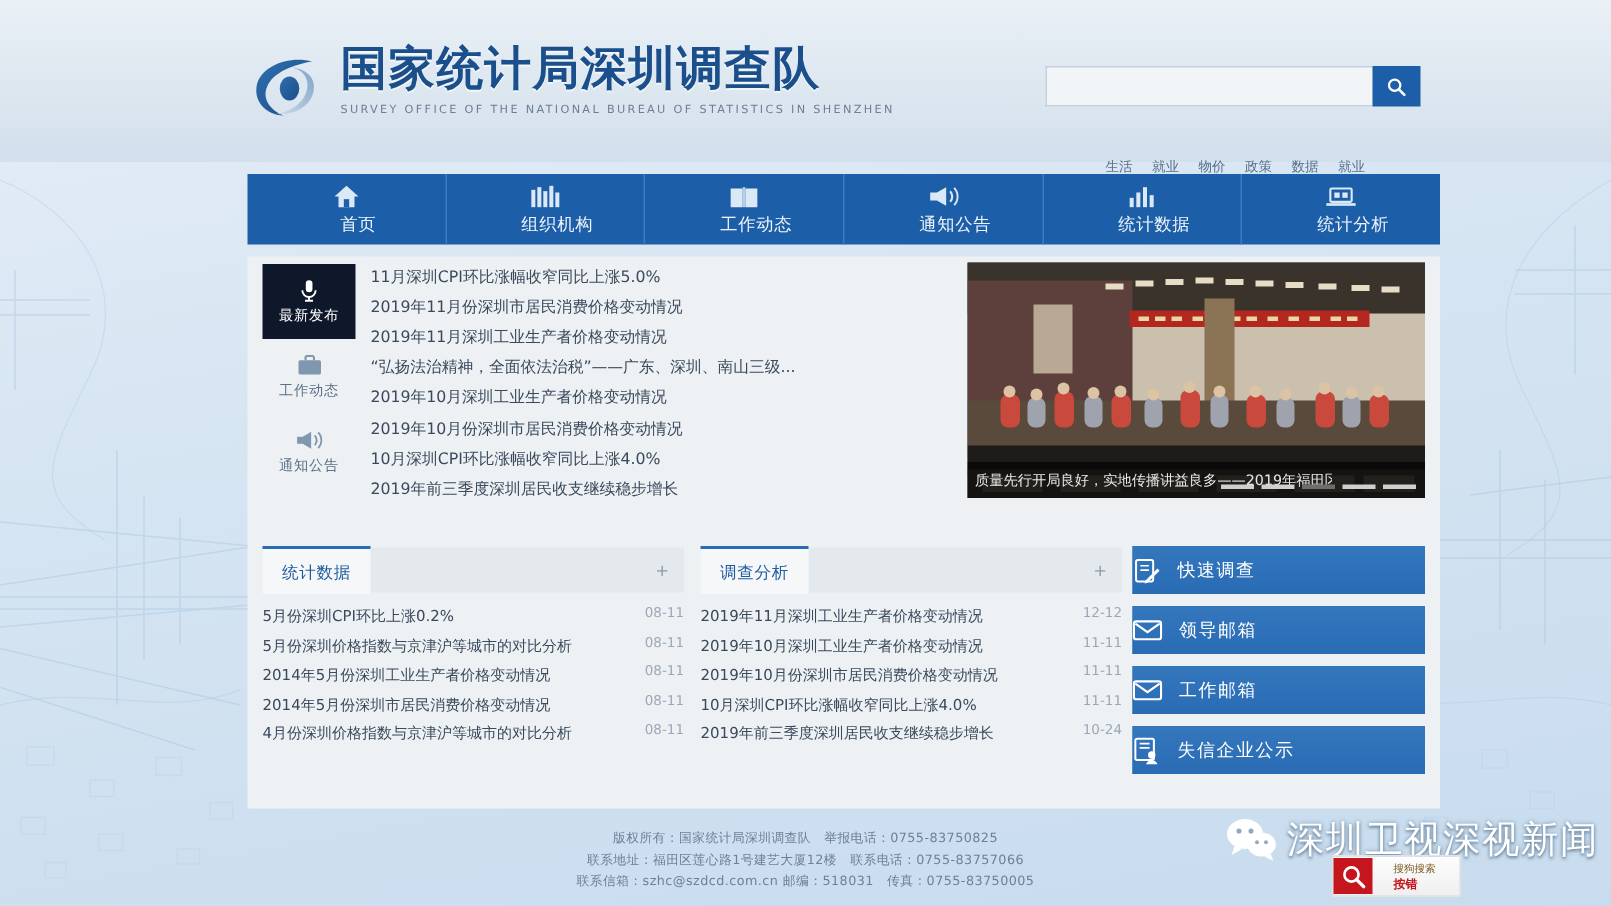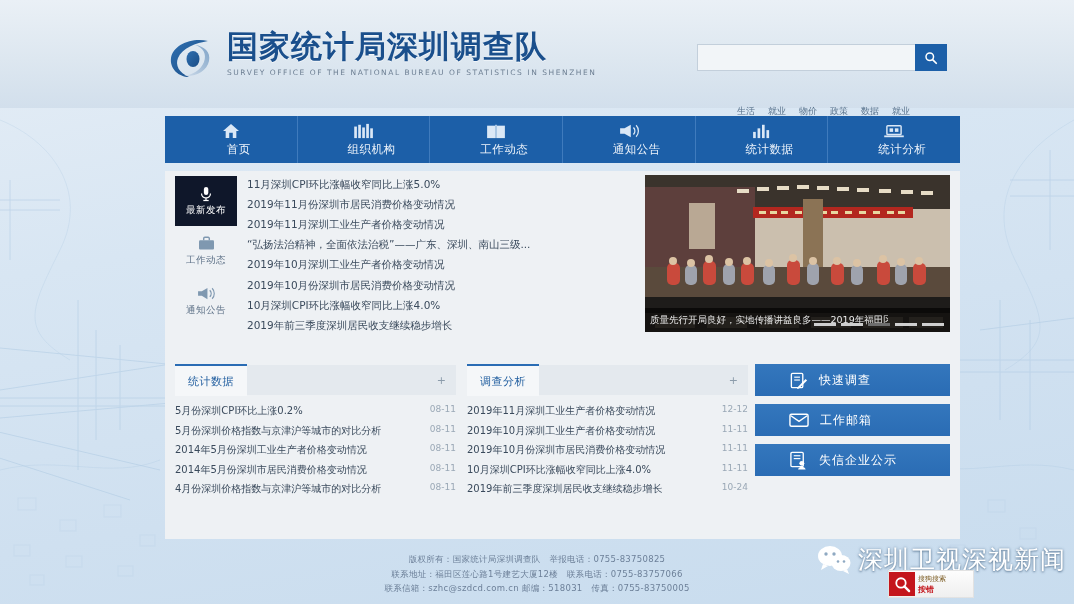--- a/index.html
+++ b/index.html
@@ -84,40 +84,40 @@
     letter-spacing:.5px;cursor:pointer;}
   .card-head .more{position:absolute;right:10px;font-size:11px;color:#8c9cab;cursor:pointer;}
   .card-body{padding-top:9px;}
   .card-row{display:flex;align-items:flex-start;height:19.6px;cursor:pointer;}
   .card-title{flex:1;font-size:10px;color:#3a4a5c;white-space:nowrap;overflow:hidden;
     text-overflow:ellipsis;}
   .card-date{font-size:9px;color:#9aa8b6;margin-left:6px;flex:0 0 auto;}
 
   #quick-buttons{position:absolute;left:590px;top:17px;width:195px;}
   .qbtn{height:32px;margin-bottom:8px;background:#2a6cb4;display:flex;align-items:center;
-    gap:11px;padding-left:34px;cursor:pointer;
+    gap:11px;cursor:pointer;
     background-image:linear-gradient(180deg,#3477bd 0%,#2a6cb4 100%);}
   .qbtn .qlabel{font-size:12px;color:#fff;letter-spacing:1px;}
   .qbtn .qico{display:flex;align-items:center;}
 
   
   #footer{position:absolute;left:0;top:548px;width:1074px;height:56px;
     text-align:center;padding-top:4px;box-sizing:border-box;}
   .foot-line{font-size:8.5px;color:#6d8099;line-height:14.5px;letter-spacing:.3px;}
 
   
   #watermark{position:absolute;right:8px;top:543px;display:flex;align-items:center;gap:7px;}
   #wm-text{font-size:25px;color:#ffffff;letter-spacing:1px;
     text-shadow:0 0 3px rgba(90,120,150,.75),0 1px 2px rgba(60,90,120,.6);}
   #sogou-badge{position:absolute;right:100px;top:570px;width:84px;height:26px;
     background:linear-gradient(180deg,#fdfdfd 0%,#efefef 100%);display:flex;align-items:center;
     border:1px solid #e2e2e2;}
   #sogou-mark{width:26px;height:24px;background:#c4161c;display:flex;align-items:center;
     justify-content:center;flex:0 0 auto;}
-  #sogou-words{display:flex;flex-direction:column;justify-content:center;padding-left:3px;}
+  #sogou-words{display:flex;flex-direction:column;justify-content:center;padding-left:14px;}
   #sogou-top{font-size:7px;color:#7a5a20;line-height:10px;}
   #sogou-bottom{font-size:8px;color:#c4161c;line-height:11px;font-weight:bold;}
 </style>
 </head>
 <body>
 
 <div id="bg-layer"></div>
 
 <svg id="bg-art" viewBox="0 0 1074 604" preserveAspectRatio="none">
   <g stroke="#a9c6e0" fill="none" stroke-width="1" opacity=".85">
@@ -510,20 +510,29 @@
           </span>
           <span class="qlabel">快速调查</span>
         </div>
         <div class="qbtn">
           <span class="qico">
             <svg width="20" height="16" viewBox="0 0 21 16">
               <rect x="1" y="2" width="19" height="12.5" rx="1.6" fill="none" stroke="#ffffff" stroke-width="1.5"></rect>
               <path d="M2 3.5 L10.5 9.5 L19 3.5" fill="none" stroke="#ffffff" stroke-width="1.5"></path>
             </svg>
           </span>
+          <span class="qlabel">领导邮箱</span>
+        </div>
+        <div class="qbtn">
+          <span class="qico">
+            <svg width="20" height="16" viewBox="0 0 21 16">
+              <rect x="1" y="2" width="19" height="12.5" rx="1.6" fill="none" stroke="#ffffff" stroke-width="1.5"></rect>
+              <path d="M2 3.5 L10.5 9.5 L19 3.5" fill="none" stroke="#ffffff" stroke-width="1.5"></path>
+            </svg>
+          </span>
           <span class="qlabel">工作邮箱</span>
         </div>
         <div class="qbtn">
           <span class="qico">
             <svg width="19" height="19" viewBox="0 0 20 20">
               <rect x="2" y="1.5" width="13" height="15" rx="1.2" fill="none" stroke="#ffffff" stroke-width="1.4"></rect>
               <line x1="5" y1="5" x2="12" y2="5" stroke="#ffffff" stroke-width="1.2"></line>
               <line x1="5" y1="8" x2="12" y2="8" stroke="#ffffff" stroke-width="1.2"></line>
               <circle cx="13.5" cy="13" r="2.6" fill="#ffffff"></circle>
               <path d="M9.5 19.5 A4.2 4.2 0 0 1 17.5 19.5 Z" fill="#ffffff"></path>

